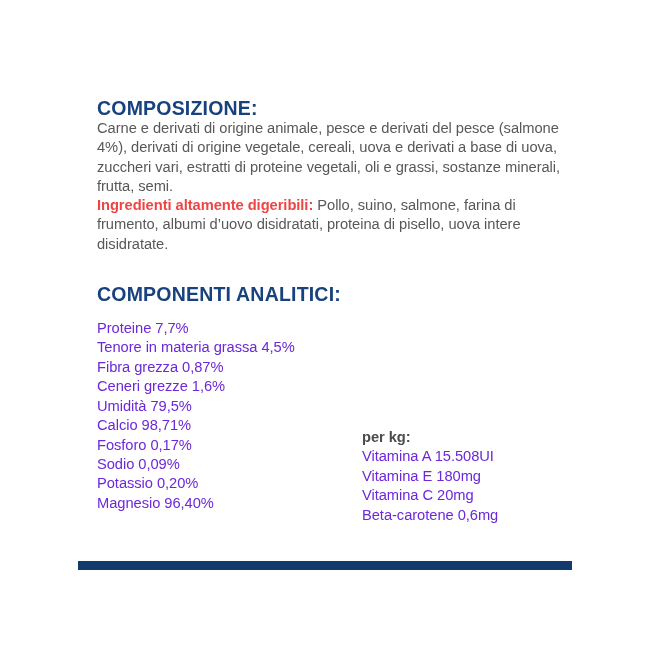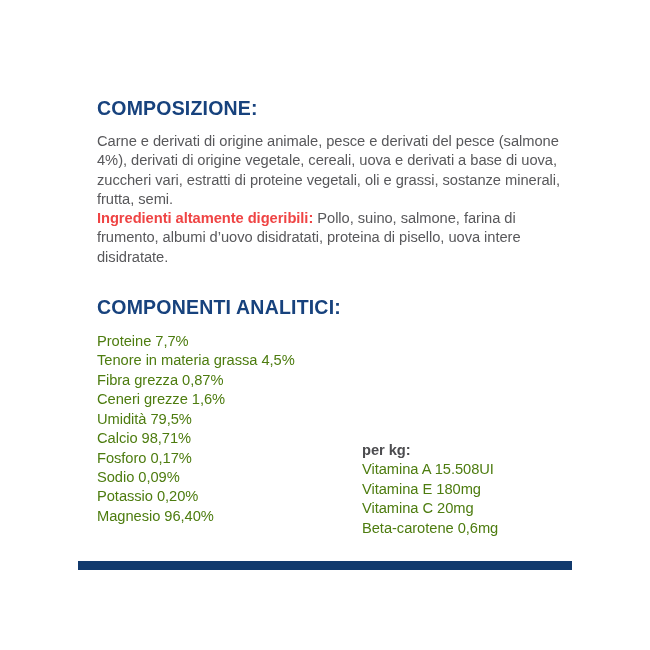--- a/index.html
+++ b/index.html
@@ -34,21 +34,20 @@
     margin: 0;
     font-size: 19.5px;
     line-height: 22px;
     font-weight: bold;
     letter-spacing: 0.2px;
     color: #17427d;
     font-family: "Liberation Sans", sans-serif;
   }
 
   .composition-block {
-    margin-top: 13px;
   }
 
   p.body-text {
     margin: 0;
     font-size: 14.7px;
     line-height: 19.3px;
     color: #58585b;
     font-weight: normal;
     letter-spacing: -0.05px;
   }
@@ -83,21 +82,21 @@
     position: absolute;
     left: 265px;
     top: 73px;
     width: 210px;
     margin-top: 36px;
   }
 
   .an-line {
     font-size: 14.7px;
     line-height: 19.4px;
-    color: #4d7c0f;
+    color: #6d28d9;
     white-space: nowrap;
     letter-spacing: -0.05px;
   }
 
   .an-line.bold {
     font-weight: bold;
     color: #4c4c4f;
   }
 
   .bottom-rule {

